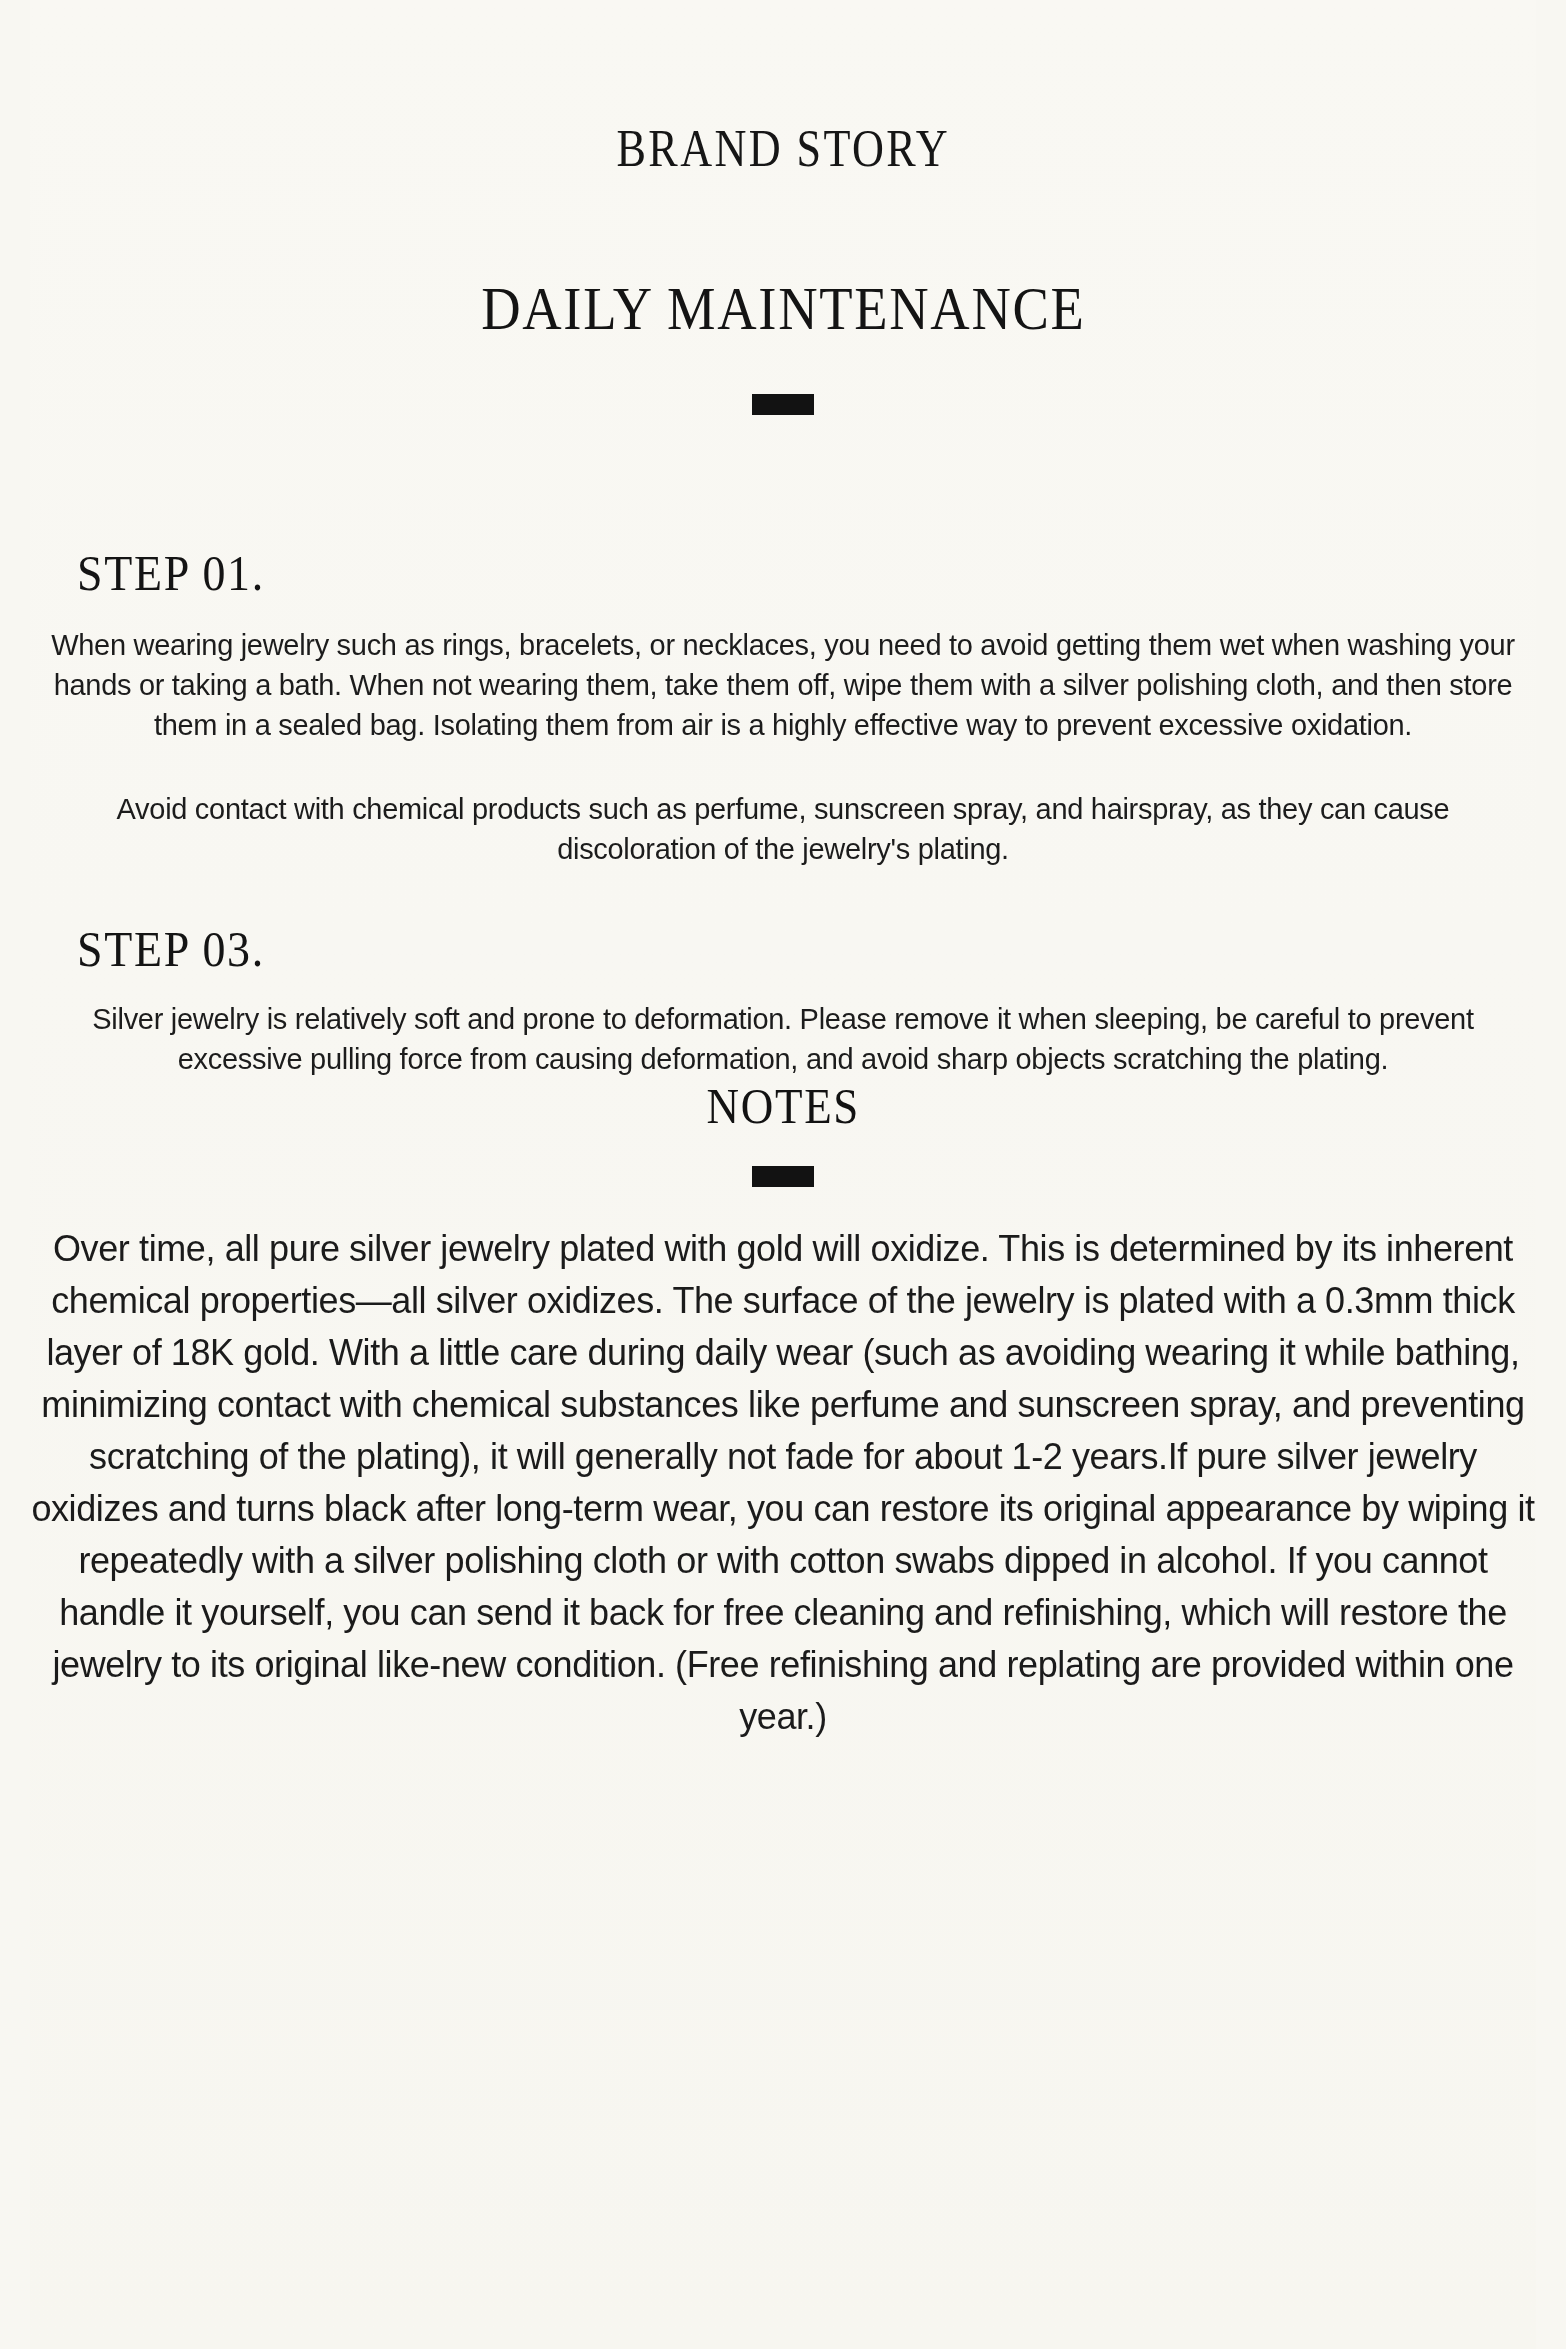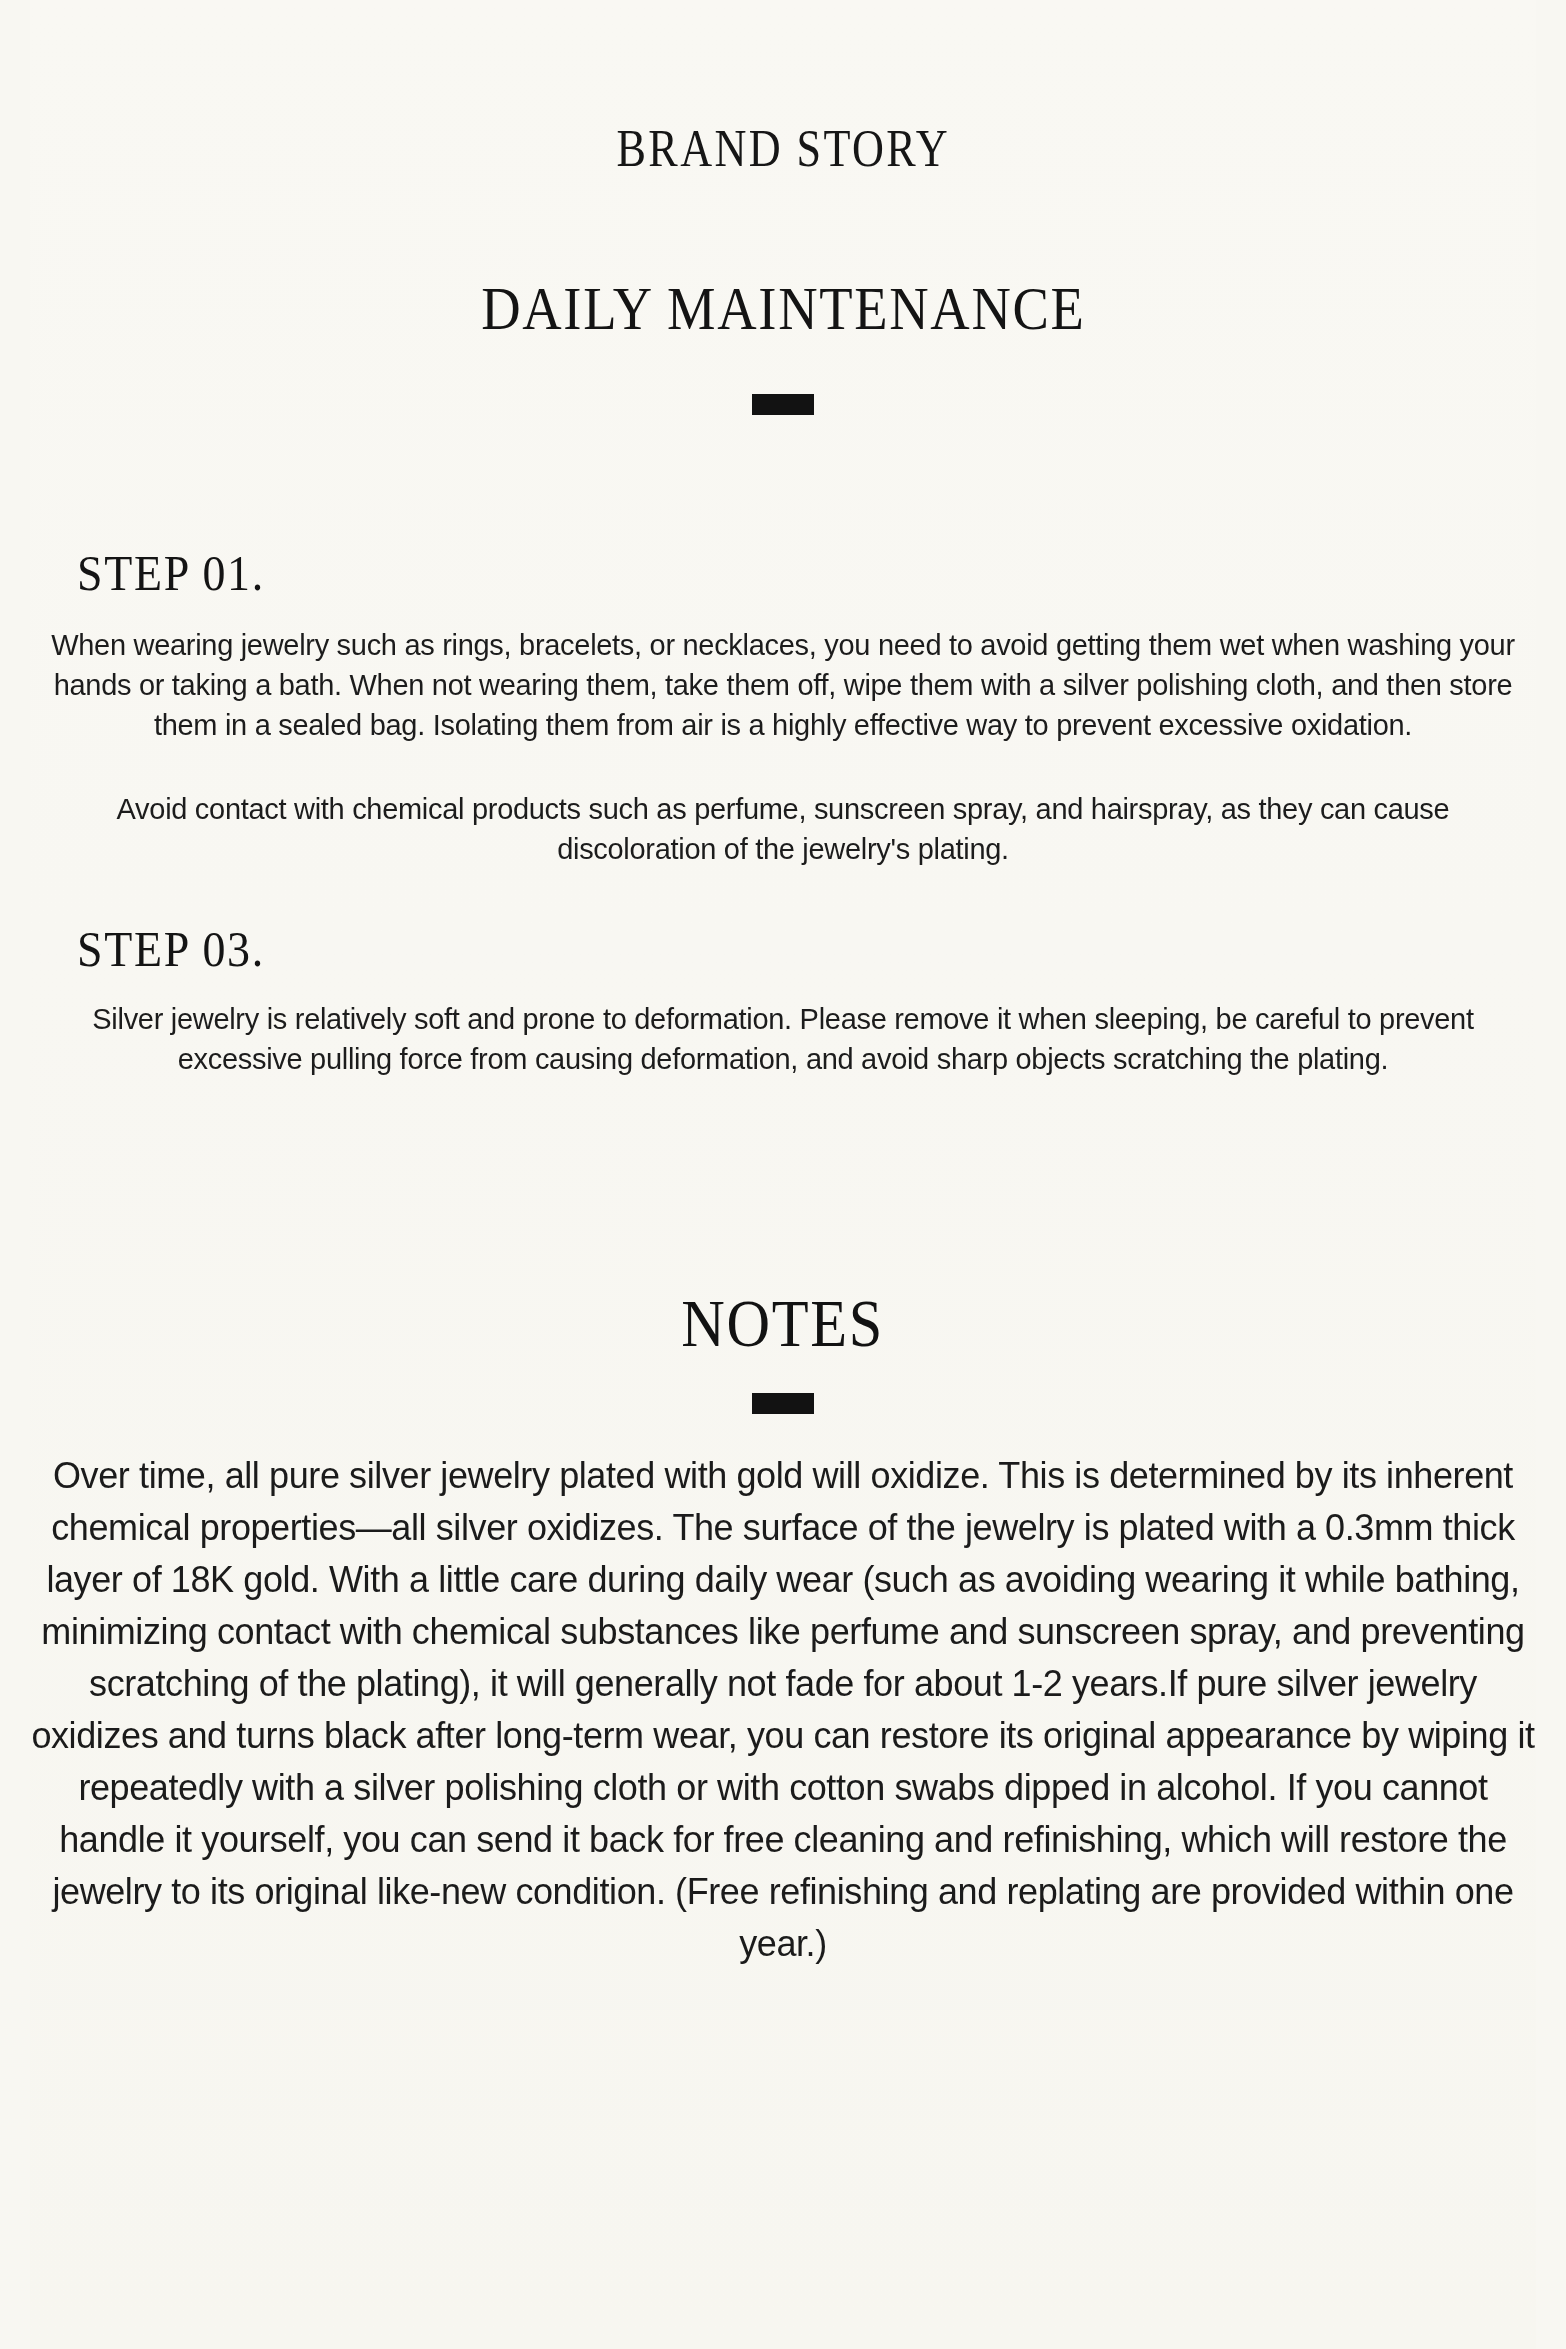--- a/index.html
+++ b/index.html
@@ -89,23 +89,22 @@
     font-size: 29px;
     line-height: 40px;
     letter-spacing: -0.3px;
     text-align: center;
     color: #1c1c1c;
   }
   .step-text.w1 { max-width: 1555px; margin-top: 22.5px; }
   .step-text.w2 { max-width: 1480px; margin-top: 44px; }
   .step-text.w3 { max-width: 1477px; margin-top: 20.6px; }
   .notes-heading {
-    margin-top: 208px;
     font-family: "Liberation Serif", serif;
-    font-size: 67px;
+    font-size: 50px;
     line-height: 1.1;
     letter-spacing: 1.9px;
     color: #121212;
   }
   .notes-heading .squeeze {
     display: inline-block;
     transform: scaleX(0.9);
     transform-origin: center;
   }
   .divider.notes-divider { margin-top: 32px; }

